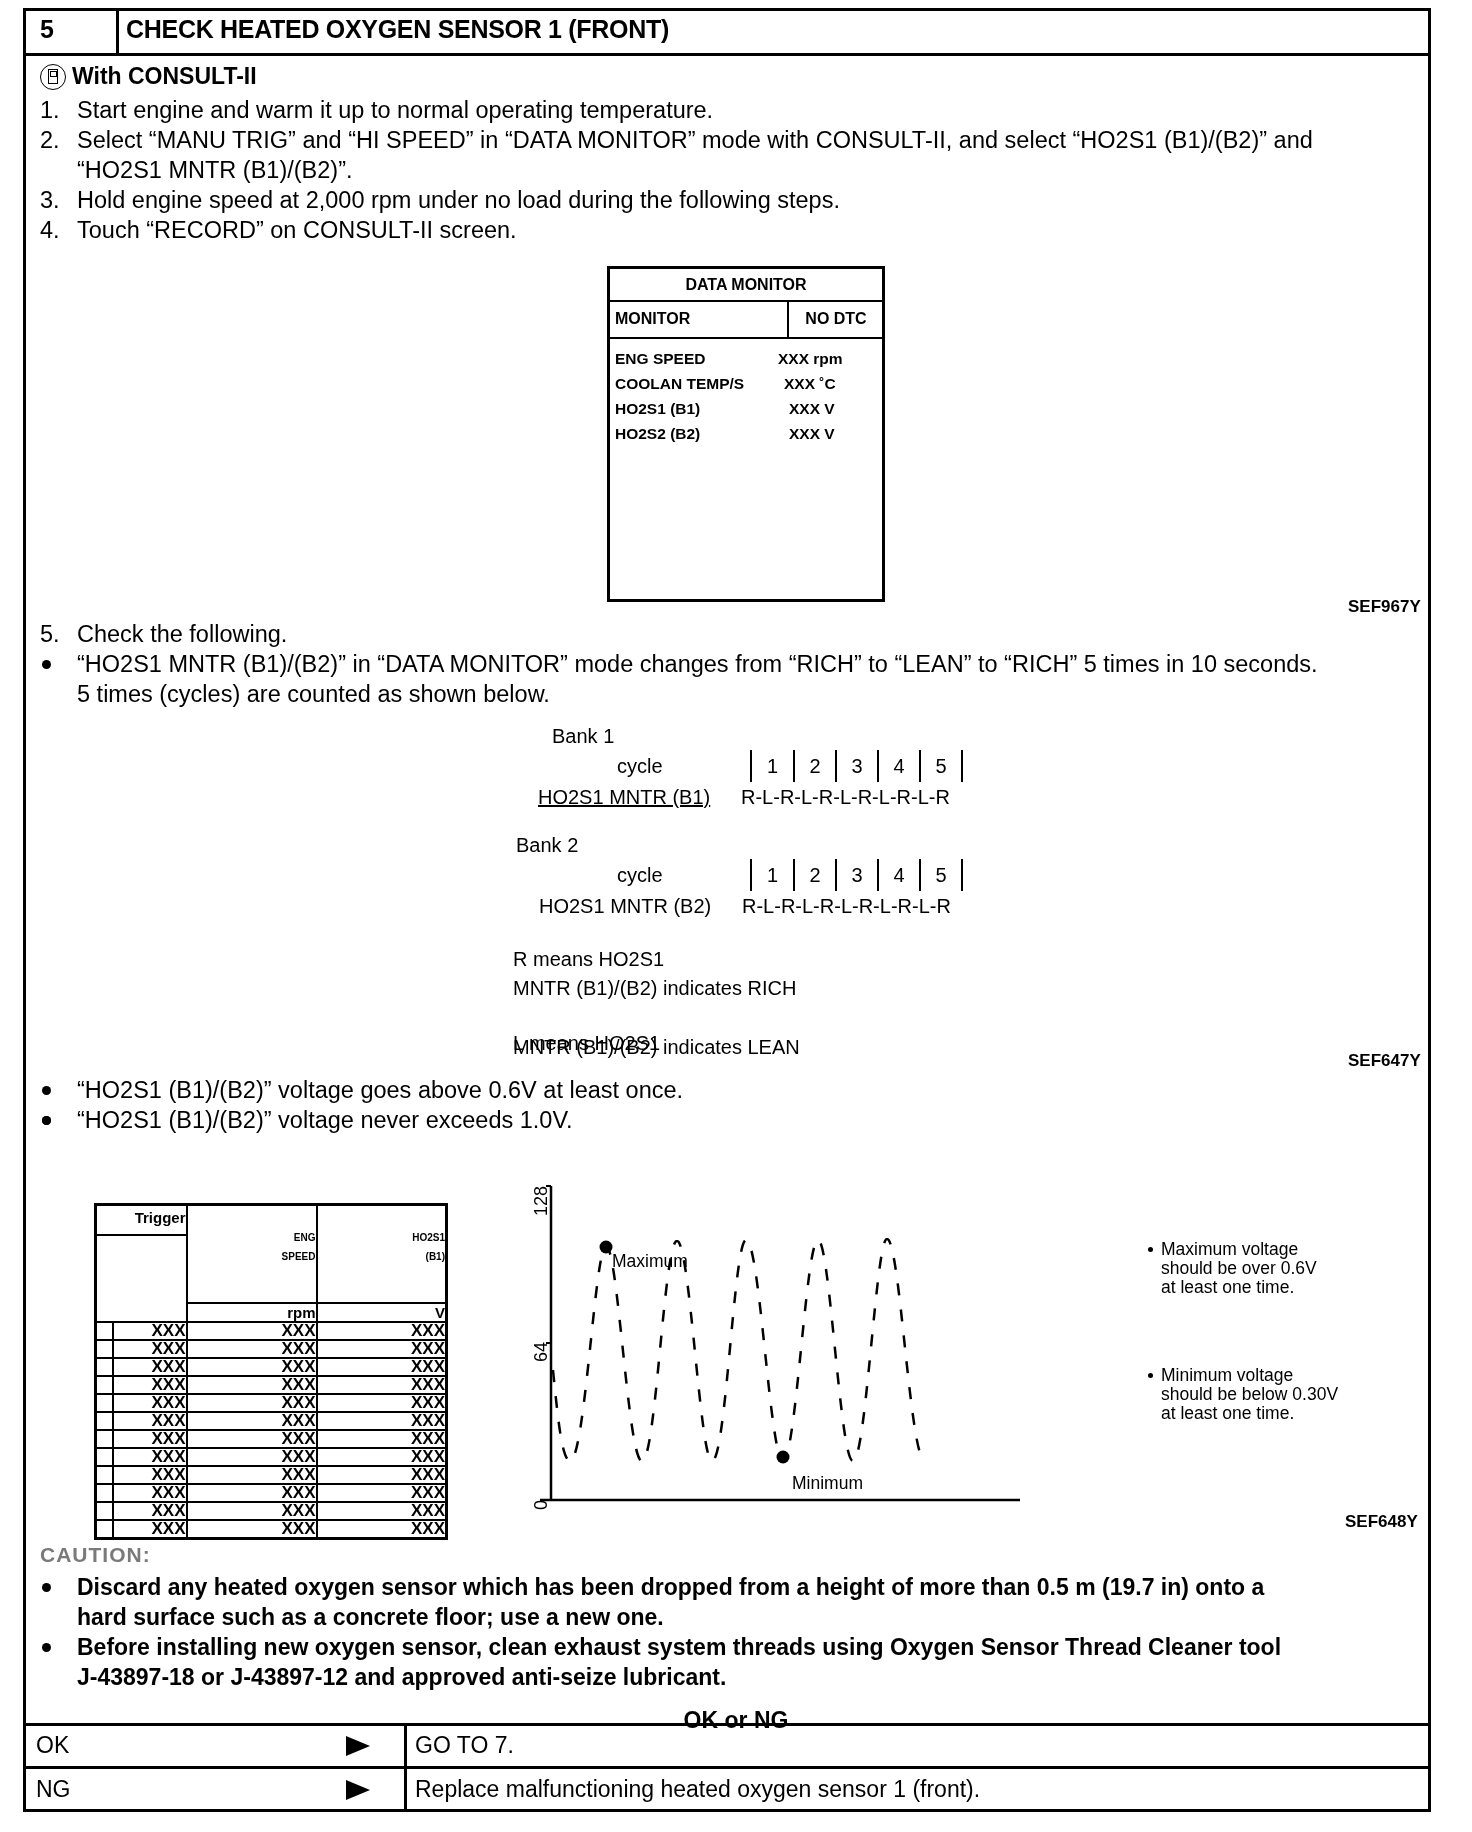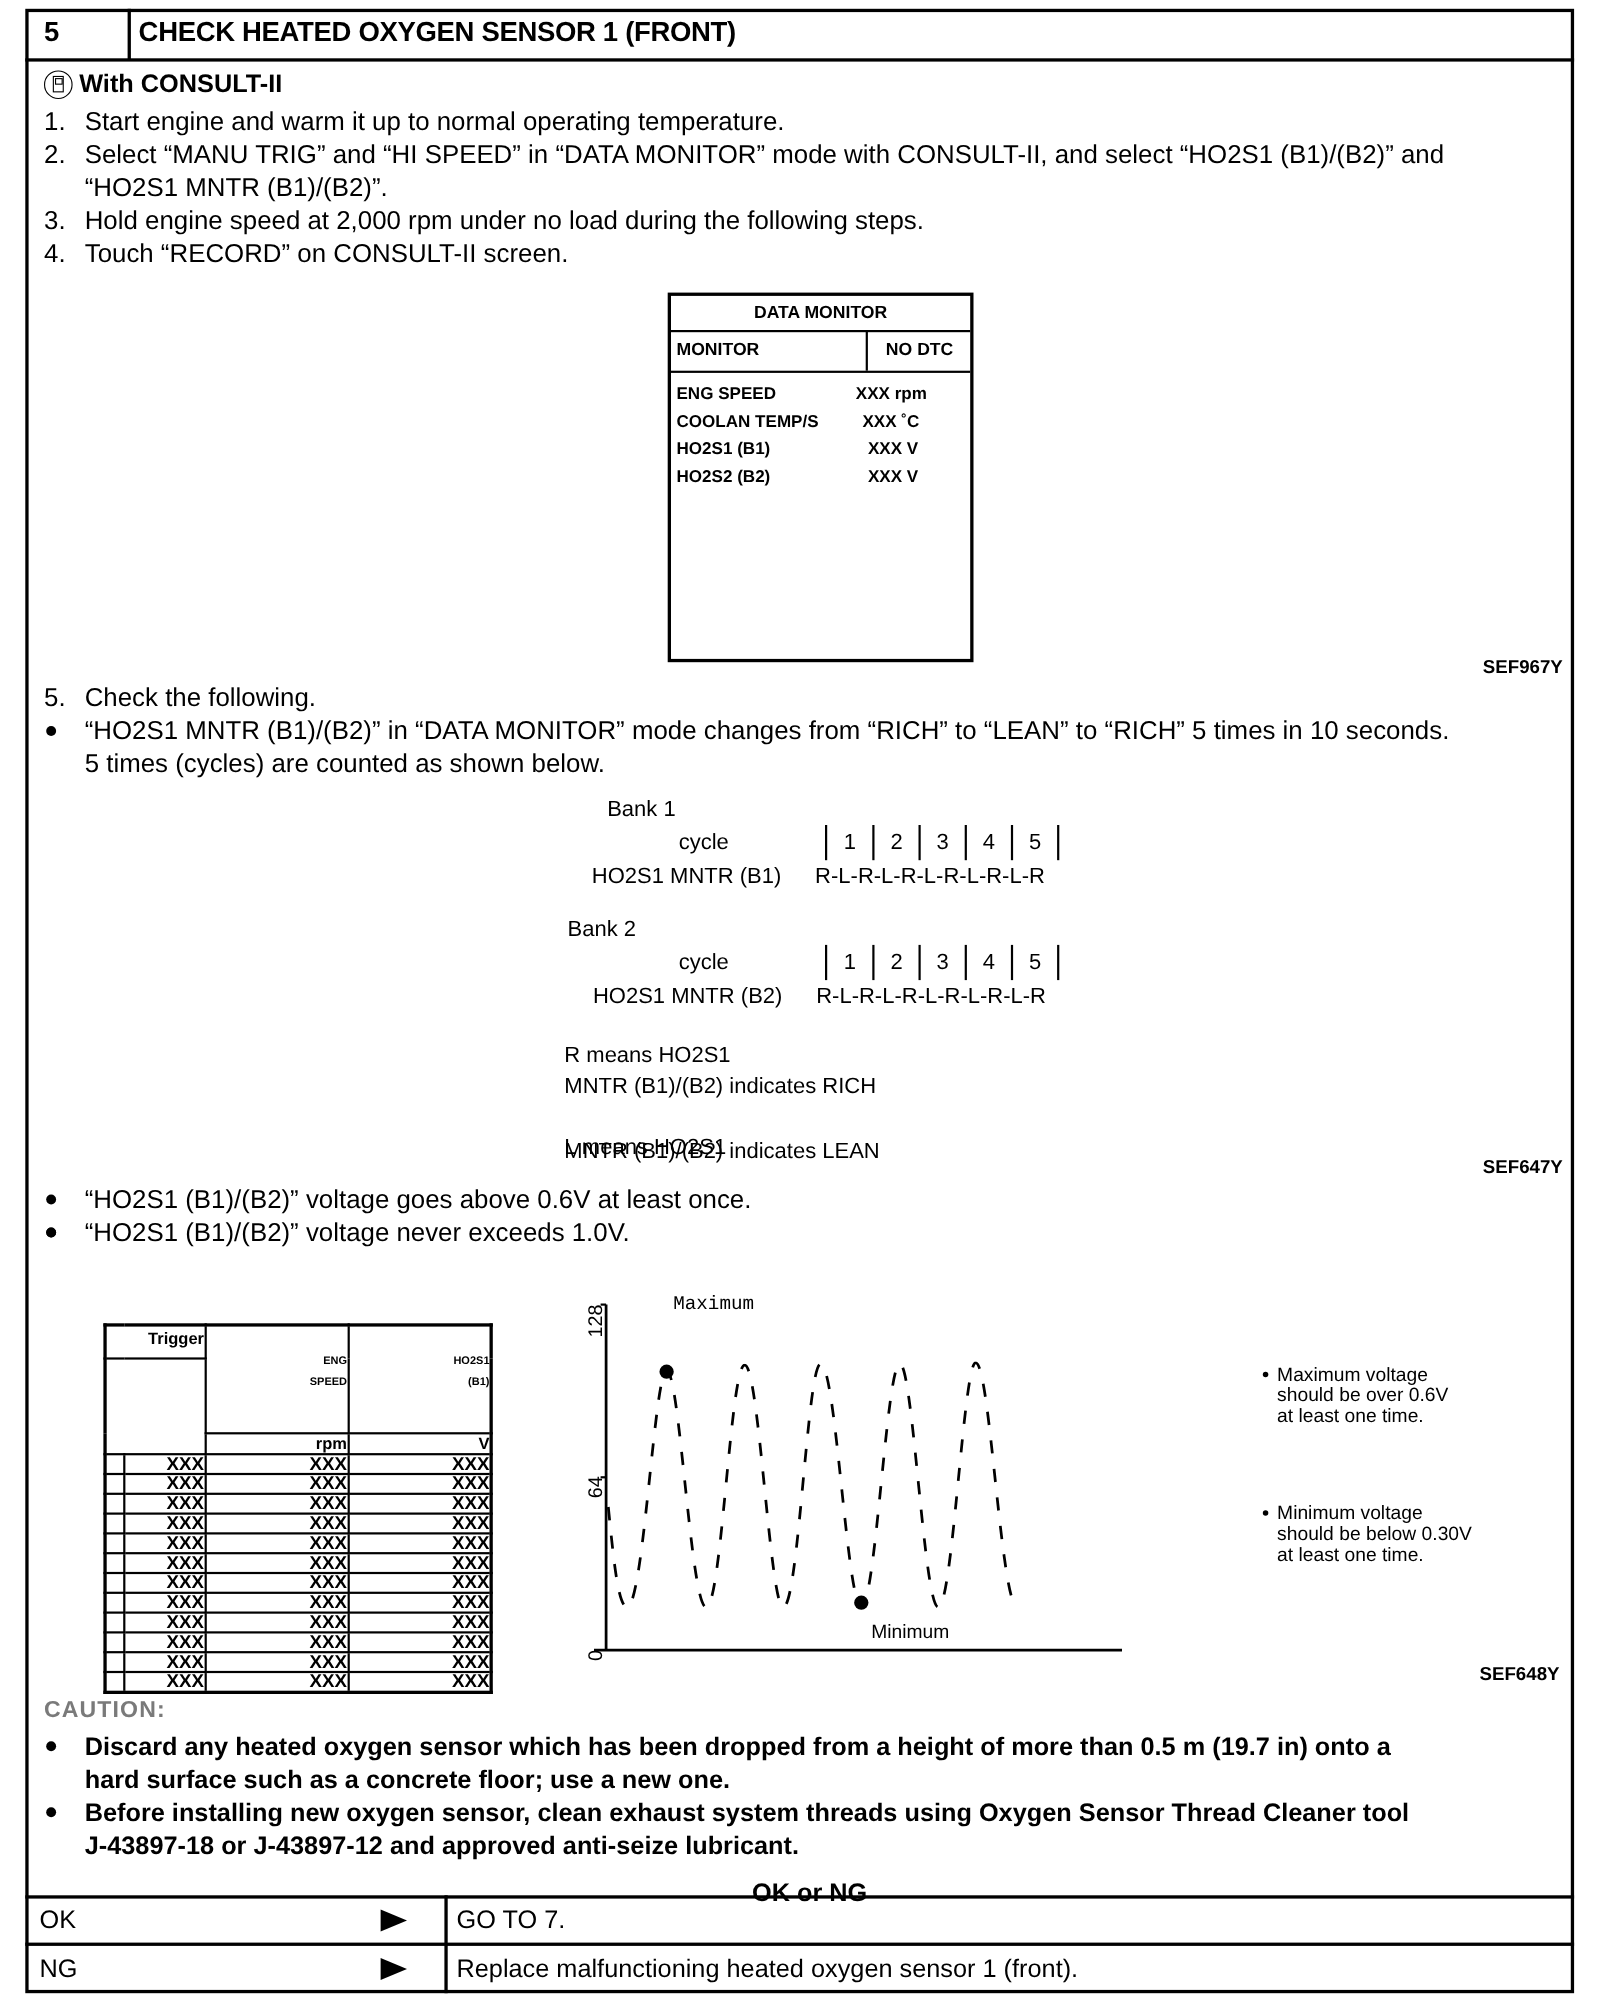--- a/index.html
+++ b/index.html
@@ -116,21 +116,21 @@
 
 <div class="abs cycle-text" style="left:516px; top:720px;margin-left:36px;">Bank 1</div>
 <div class="abs cycle-text" style="left:617px; top:750px;">cycle</div>
 <div class="abs cycle-text" style="left:750px; top:750px; display:flex;">
   <span style="border-left:2px solid #000; width:41px; text-align:center;">1</span>
   <span style="border-left:2px solid #000; width:40px; text-align:center;">2</span>
   <span style="border-left:2px solid #000; width:40px; text-align:center;">3</span>
   <span style="border-left:2px solid #000; width:40px; text-align:center;">4</span>
   <span style="border-left:2px solid #000; border-right:2px solid #000; width:40px; text-align:center;">5</span>
 </div>
-<div class="abs cycle-text" style="left:538px; top:781px;">HO2S1  MNTR  (B1)</div>
+<div class="abs cycle-text" style="left:538px; top:781px;text-decoration:underline;">HO2S1  MNTR  (B1)</div>
 <div class="abs cycle-text" style="left:741px; top:781px;">R-L-R-L-R-L-R-L-R-L-R</div>
 
 <div class="abs cycle-text" style="left:516px; top:829px;">Bank 2</div>
 <div class="abs cycle-text" style="left:617px; top:859px;">cycle</div>
 <div class="abs cycle-text" style="left:750px; top:859px; display:flex;">
   <span style="border-left:2px solid #000; width:41px; text-align:center;">1</span>
   <span style="border-left:2px solid #000; width:40px; text-align:center;">2</span>
   <span style="border-left:2px solid #000; width:40px; text-align:center;">3</span>
   <span style="border-left:2px solid #000; width:40px; text-align:center;">4</span>
   <span style="border-left:2px solid #000; border-right:2px solid #000; width:40px; text-align:center;">5</span>
@@ -265,21 +265,21 @@
            C 866 1462, 876 1238, 887 1239
            C 900 1238, 910 1462, 925 1461" fill="none" stroke="#000" stroke-width="2.5" stroke-dasharray="12 14"></path>
   <circle cx="606" cy="1247" r="6.5" fill="#000"></circle>
   <circle cx="783" cy="1457" r="6.5" fill="#000"></circle>
 </svg>
 
 <div class="abs" style="left:531px; top:1180px; font-size:18px; transform:rotate(-90deg); transform-origin:left top; top:1216px;">128</div>
 <div class="abs" style="left:531px; font-size:18px; transform:rotate(-90deg); transform-origin:left top; top:1362px;">64</div>
 <div class="abs" style="left:531px; font-size:18px; transform:rotate(-90deg); transform-origin:left top; top:1510px;">0</div>
 
-<div class="abs chart-note" style="left:612px; top:1177px;font-family:Liberation Mono, monospace;">Maximum</div>
+<div class="abs chart-note" style="left:612px; top:1252px;">Maximum</div>
 <div class="abs chart-note" style="left:792px; top:1474px;">Minimum</div>
 
 <div class="abs chart-note" style="left:1148px; top:1240px;">
   <div style="position:relative; padding-left:13px;"><span style="position:absolute; left:0; top:7px; width:5px; height:5px; border-radius:50%; background:#000;"></span><span>Maximum voltage</span></div>
   <div style="padding-left:13px;">should be over 0.6V</div>
   <div style="padding-left:13px;">at least one time.</div>
 </div>
 <div class="abs chart-note" style="left:1148px; top:1366px;">
   <div style="position:relative; padding-left:13px;"><span style="position:absolute; left:0; top:7px; width:5px; height:5px; border-radius:50%; background:#000;"></span><span>Minimum voltage</span></div>
   <div style="padding-left:13px;">should be below 0.30V</div>

